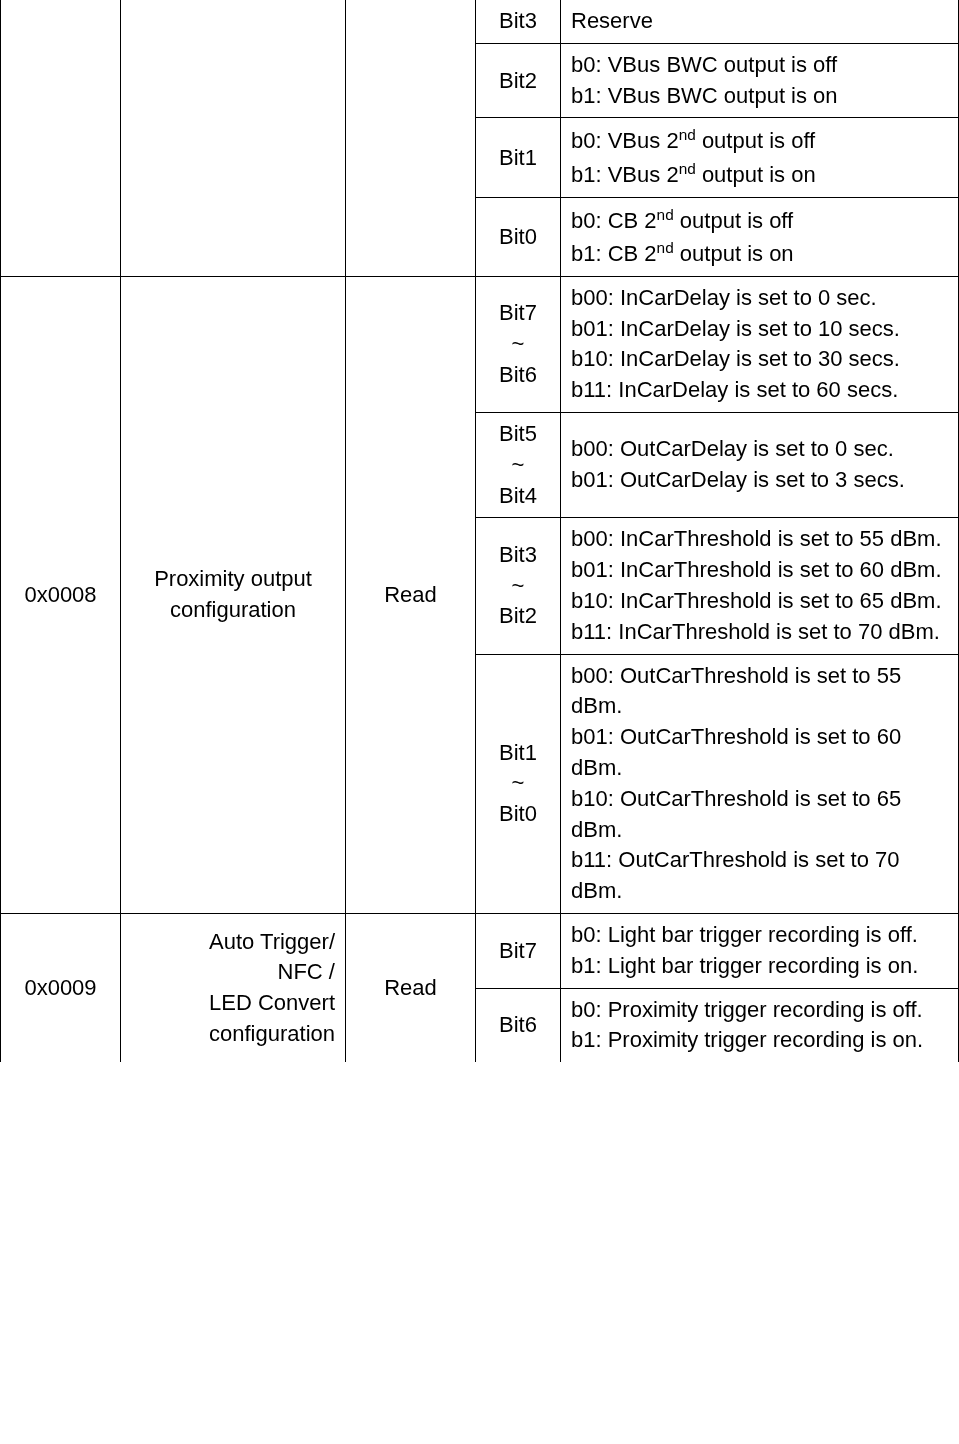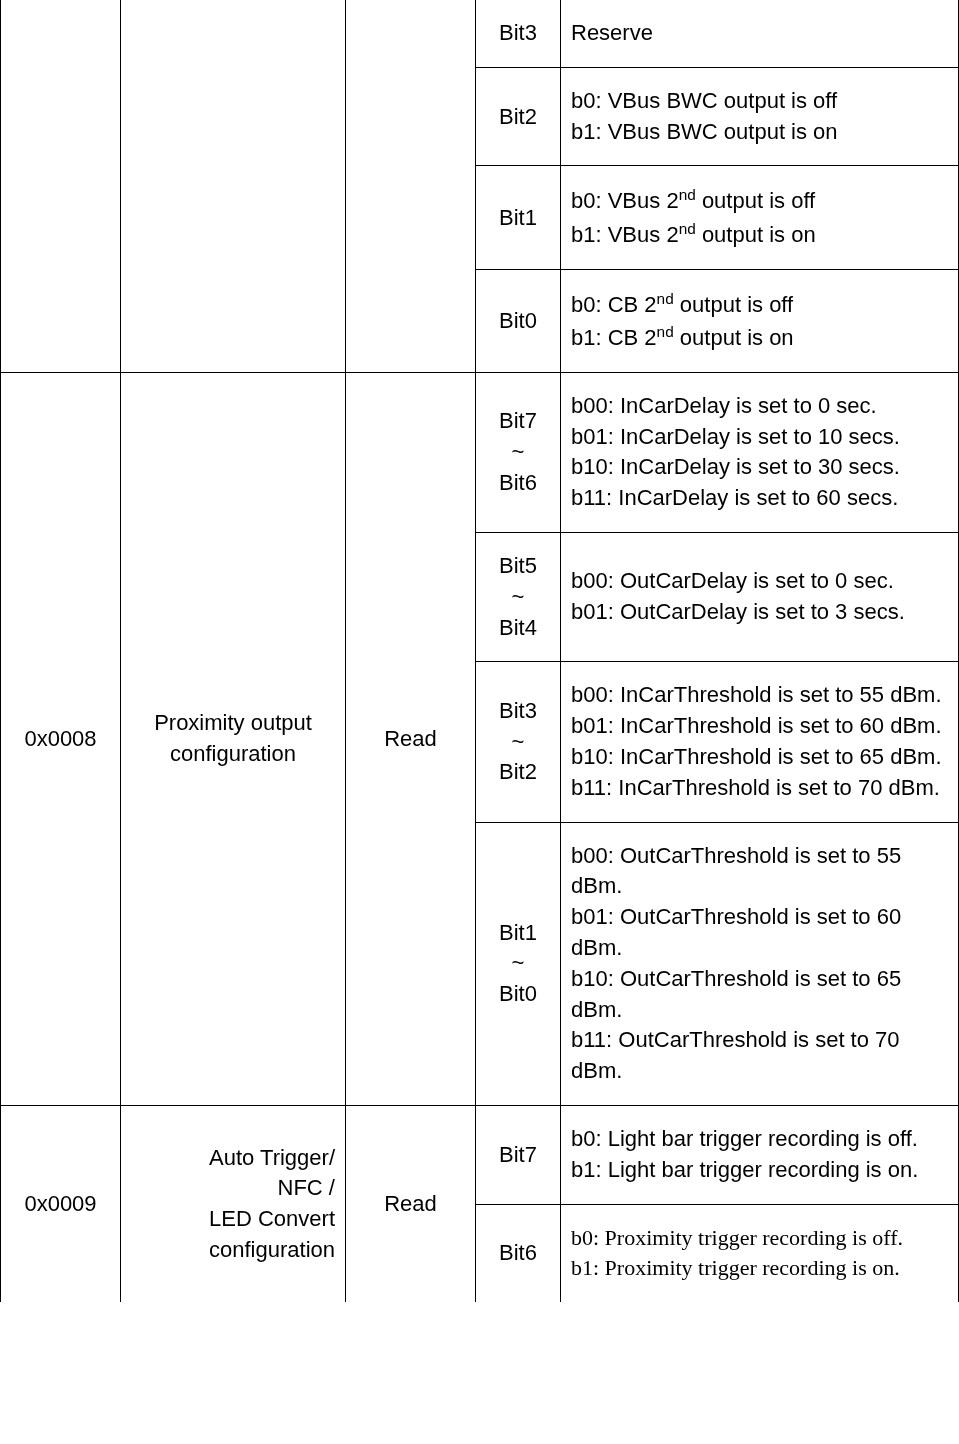--- a/index.html
+++ b/index.html
@@ -13,21 +13,21 @@
       background: white;
       color: #000;
     }
     table {
       border-collapse: collapse;
       width: 100%;
       table-layout: fixed;
     }
     td {
       border: 1.5px solid #000;
-      padding: 18px 10px;
+      padding: 6px 10px;
       vertical-align: middle;
       text-align: left;
     }
     td.center {
       text-align: center;
       vertical-align: middle;
     }
     td.bitcol {
       text-align: center;
       vertical-align: middle;
@@ -105,16 +105,16 @@
 
   <tr>
     <td rowspan="2" class="center" style="border-bottom:none;">0x0009</td>
     <td rowspan="2" class="center multiline" style="border-bottom:none;text-align:right;">Auto Trigger/<br>NFC /<br>LED Convert configuration</td>
     <td rowspan="2" class="center" style="border-bottom:none;">Read</td>
     <td class="bitcol">Bit7</td>
     <td class="multiline">b0: Light bar trigger recording is off.<br>b1: Light bar trigger recording is on.</td>
   </tr>
   <tr>
     <td class="bitcol" style="border-bottom:none;">Bit6</td>
-    <td class="multiline" style="border-bottom:none;font-family:Liberation Serif, serif;">b0: Proximity trigger recording is off.<br>b1: Proximity trigger recording is on.</td>
+    <td class="multiline" style="border-bottom:none;">b0: Proximity trigger recording is off.<br>b1: Proximity trigger recording is on.</td>
   </tr>
 </tbody>
   </table>
 
 </body></html>

